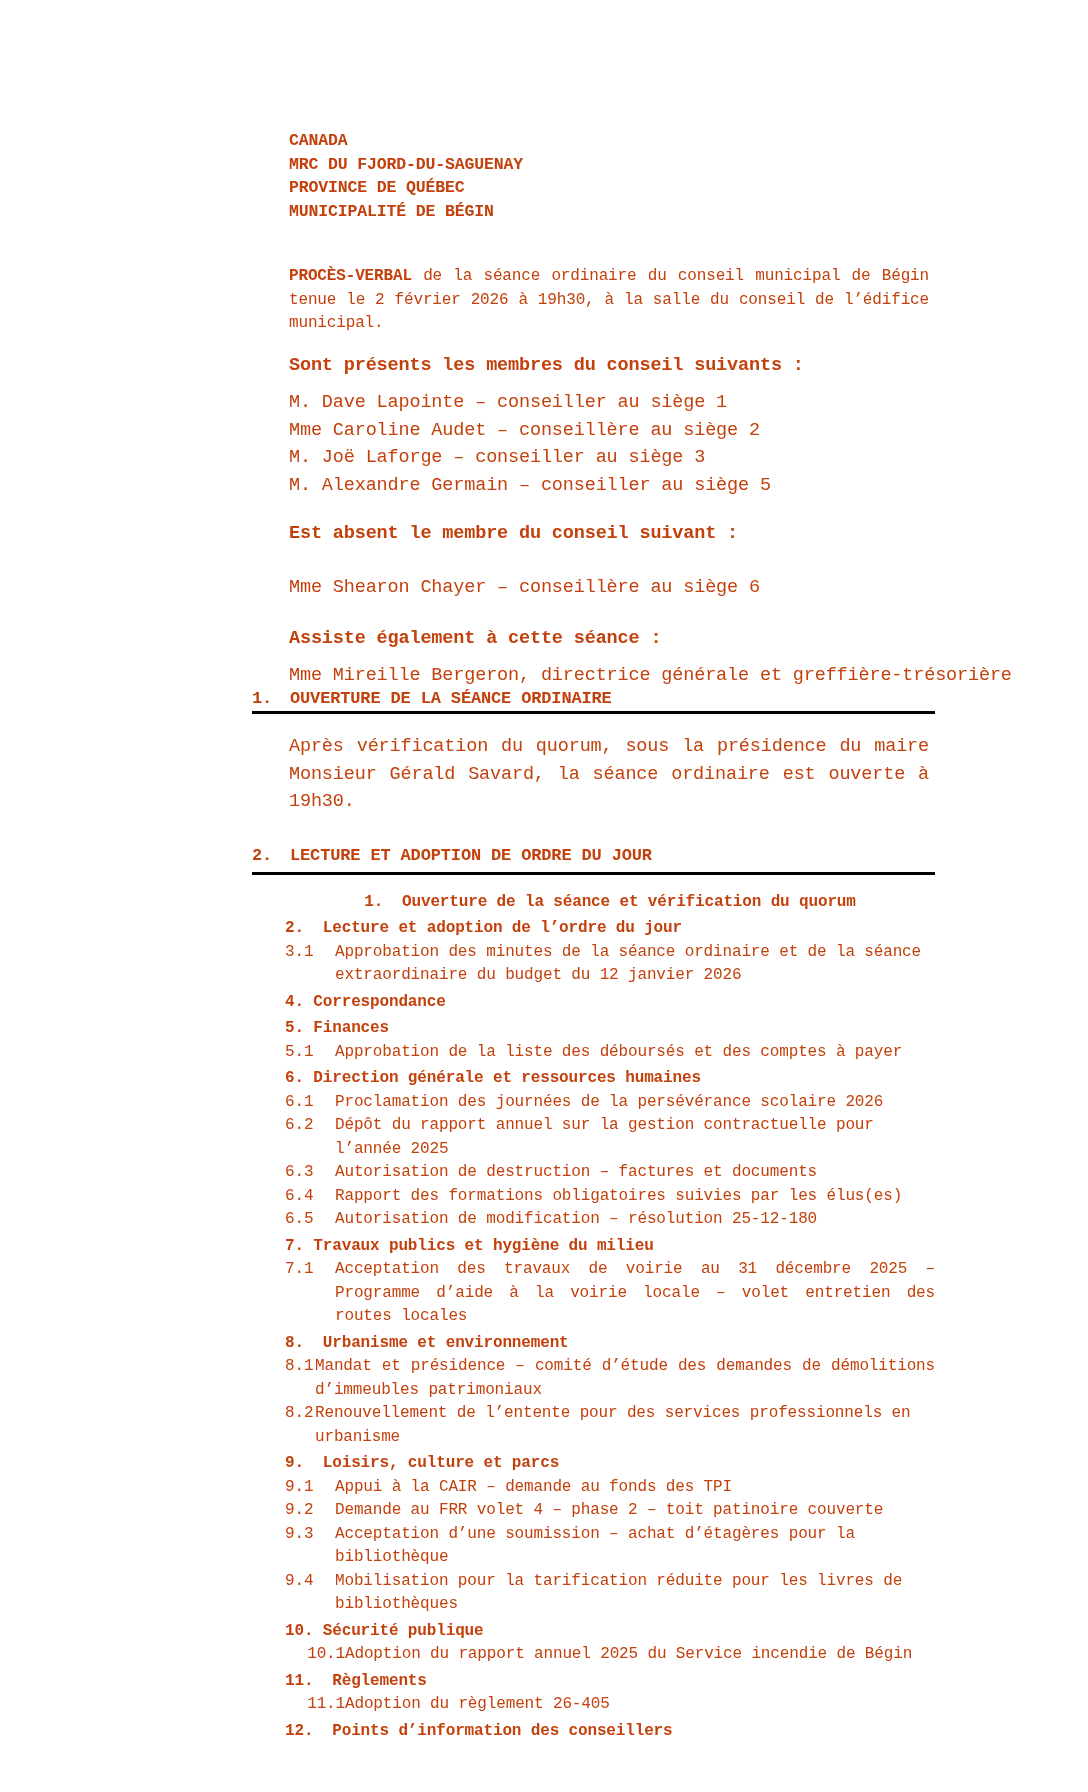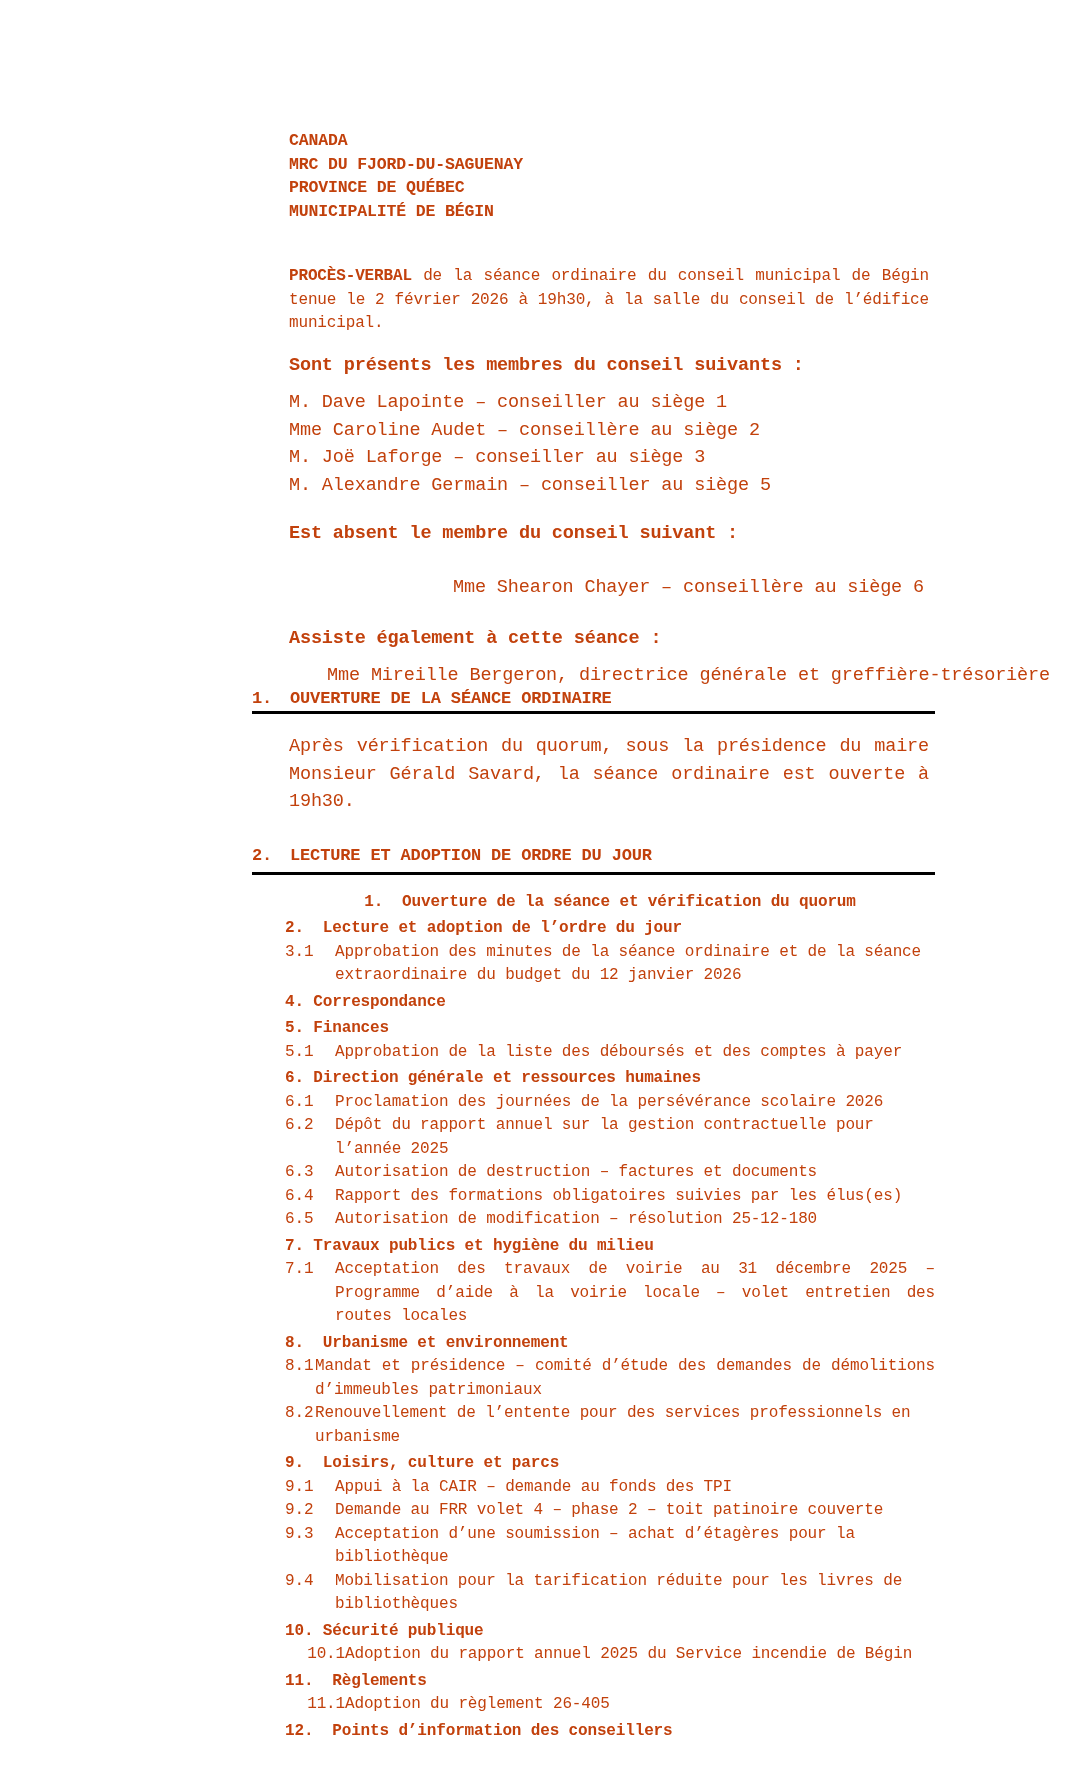--- a/index.html
+++ b/index.html
@@ -28,21 +28,21 @@
   }
   .intro .lead{font-weight:bold;}
   .stanza-h{
     margin:16px 12px 0 289px;
     font-weight:bold;
     font-size:18.5px;
     line-height:27.5px;
   }
   .members{margin:10px 0 0 289px;font-size:18.5px;line-height:27.5px;}
   .m-absent-h{margin-top:21px;}
-  .plain{margin-left:289px;font-size:18.5px;line-height:27.5px;text-align:center;}
+  .plain{margin-left:289px;font-size:18.5px;line-height:27.5px;}
   .m-shearon{margin-top:26px;}
   .m-assist{margin-top:24px;}
   .m-mireille{margin-top:9px;}
   .sec-heading{
     margin-left:252px;
     width:683px;
     display:flex;
     font-weight:bold;
     font-size:17px;
     line-height:20px;

